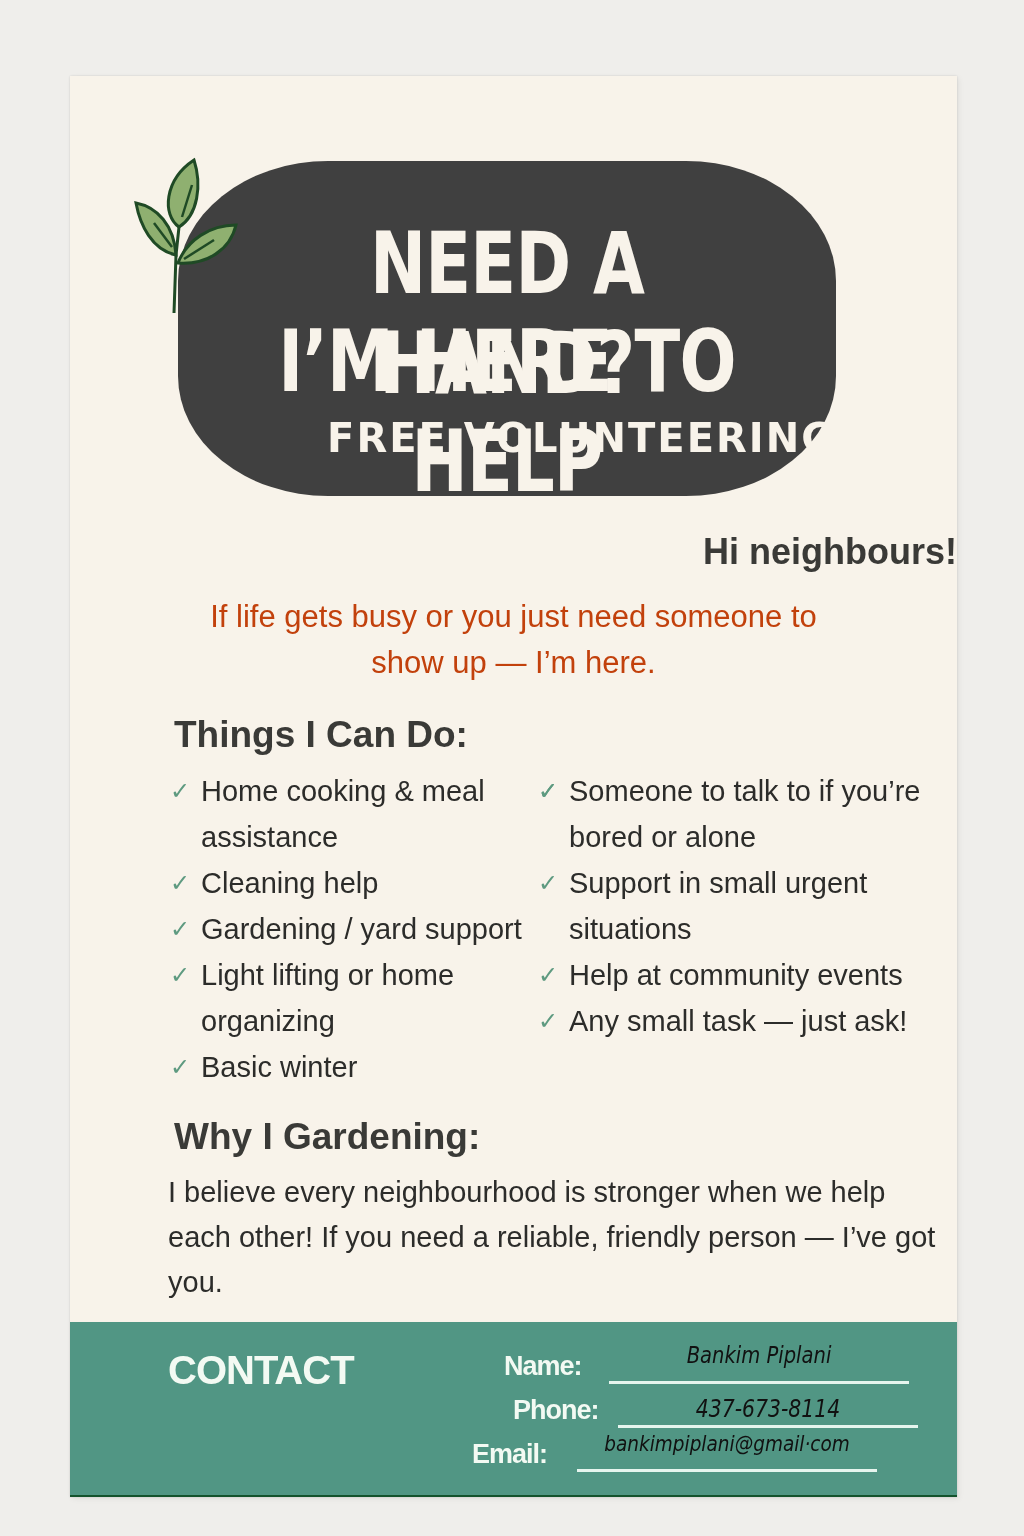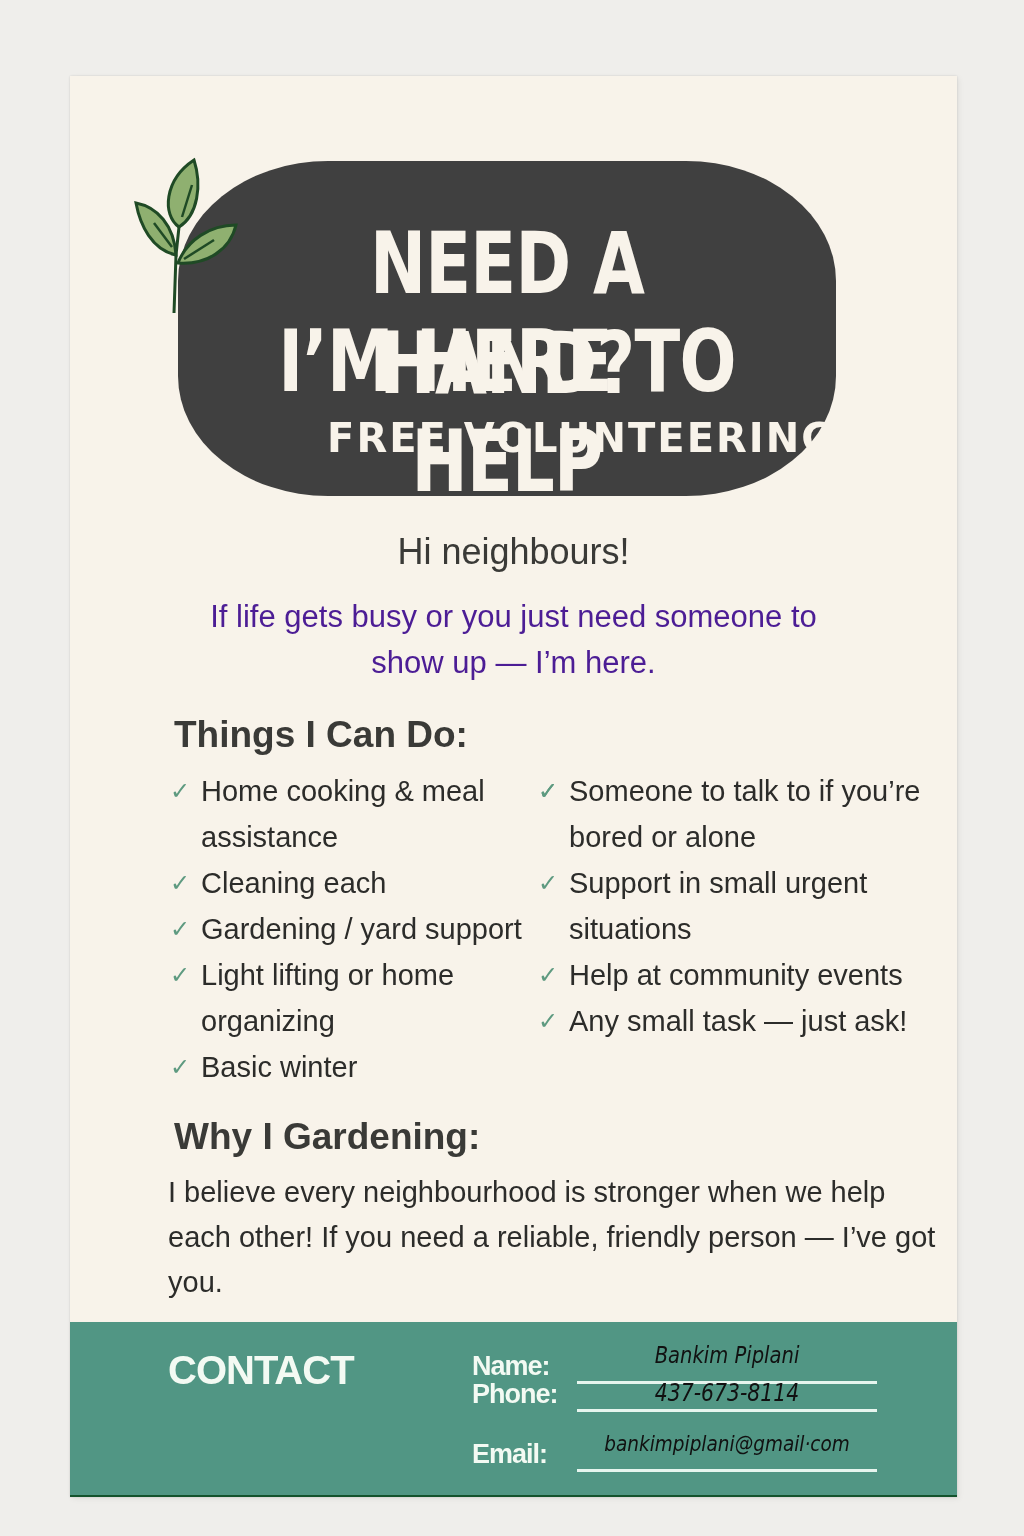--- a/index.html
+++ b/index.html
@@ -53,33 +53,33 @@
   .leaf {
     position: absolute;
     left: 62px; top: 79px;
     width: 110px; height: 160px;
   }
   
   .greeting {
     position: absolute;
     left: 0; width: 887px;
     top: 455px;
-    text-align: center;
+    text-align: right;
     font-size: 36px;
-    font-weight: normal;
+    font-weight: bold;
     color: #3a3a37;
   }
   .intro {
     position: absolute;
     left: 100px; width: 687px;
     top: 518px;
     text-align: center;
     font-size: 31px;
     line-height: 46px;
-    color: #4c1d95;
+    color: #c2410c;
   }
   .section-title {
     position: absolute;
     left: 104px;
     font-size: 37px;
     font-weight: bold;
     color: #3a3a37;
   }
   .things-title { top: 638px; }
   .why-title { top: 1040px; }
@@ -125,22 +125,22 @@
     font-size: 40px;
     font-weight: bold;
     letter-spacing: -1px;
   }
   .contact-row {
     position: absolute;
     left: 402px;
     width: 405px;
     height: 40px;
   }
-  .row-name { top: 24px; }
-  .row-phone { top: 52px; }
+  .row-name { top: 24px; margin-left: 32px; }
+  .row-phone { top: 68px; margin-left: 41px; }
   .row-email { top: 112px; }
   .contact-label {
     position: absolute;
     left: 0; bottom: 4px;
     color: #f3faf3;
     font-size: 27px;
     font-weight: bold;
     letter-spacing: -1px;
   }
   .contact-line {
@@ -183,21 +183,21 @@
     <path d="M52 104 L82 85" stroke="#1f4a25" stroke-width="2.5"></path>
   </svg>
 
   <div class="greeting">Hi neighbours!</div>
   <div class="intro">If life gets busy or you just need someone to show up — I’m here.</div>
 
   <div class="section-title things-title">Things I Can Do:</div>
 
   <ul class="list list-left">
     <li><span class="check">✓</span><span>Home cooking &amp; meal assistance</span></li>
-    <li><span class="check">✓</span><span>Cleaning each</span></li>
+    <li><span class="check">✓</span><span>Cleaning help</span></li>
     <li><span class="check">✓</span><span>Gardening / yard support</span></li>
     <li><span class="check">✓</span><span>Light lifting or home organizing</span></li>
     <li><span class="check">✓</span><span>Basic winter</span></li>
   </ul>
 
   <ul class="list list-right">
     <li><span class="check">✓</span></li>
     <li><span class="check">✓</span><span>Someone to talk to if you’re bored or alone</span></li>
     <li><span class="check">✓</span><span>Support in small urgent situations</span></li>
     <li><span class="check">✓</span><span>Help at community events</span></li>

